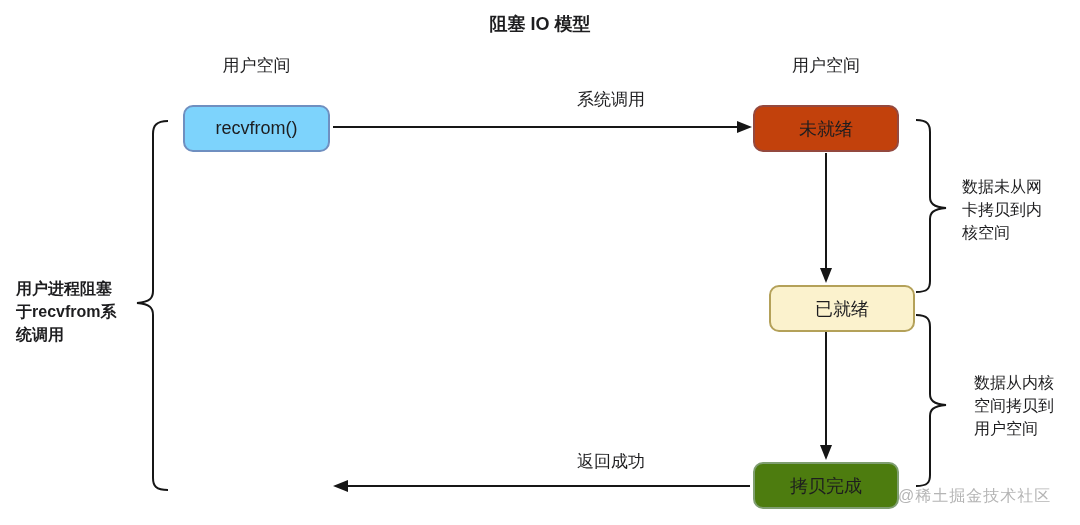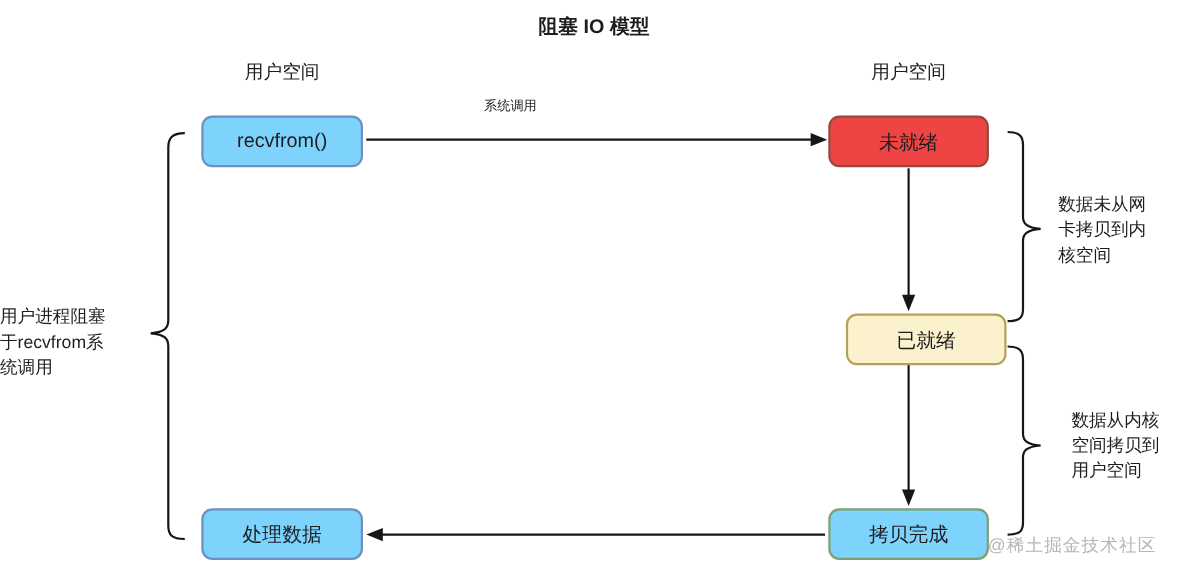--- a/index.html
+++ b/index.html
@@ -20,25 +20,25 @@
     top:54px;text-align:center;font-size:17px;
   }
   .node{
     height:43px;
     border:2px solid #888;border-radius:10px;
     display:flex;align-items:center;justify-content:center;
     font-size:18px;
     box-sizing:content-box;
   }
   .node-blue  {background:#7dd3fc;border-color:#6f8fc0;}
-  .node-red   {background:#ef4444;border-color:#94493f;}
+  .node-red   {background:#c2410c;border-color:#94493f;}
   .node-yellow{background:#fbf2cd;border-color:#b4a159;margin-left:16px;}
-  .node-green {background:#7dd3fc;border-color:#7f9e71;}
+  .node-green {background:#4d7c0f;border-color:#7f9e71;}
   .edge-label{
-    text-align:left;font-size:12px;
+    text-align:right;font-size:17px;
   }
   .annotation{
     font-size:16px;line-height:23px;white-space:pre-line;
   }
   .watermark{
     font-size:16px;color:#b5b5b5;letter-spacing:1px;
   }
   svg.overlay{
     position:absolute;left:0;top:0;width:1080px;height:525px;
     pointer-events:none;
@@ -86,27 +86,25 @@
   </div>
 
   <div class="abs node node-yellow" style="left:753px;top:285px;width:142px;">
     <span>已就绪</span>
   </div>
 
   <div class="abs node node-green" style="left:753px;top:462px;width:142px;">
     <span>拷贝完成</span>
   </div>
 
-  <div class="abs node node-blue" style="left:183px;top:462px;width:143px;">
-    <span>处理数据</span>
-  </div>
 
   <div class="abs edge-label" style="left:440px;top:88px;width:205px;">系统调用</div>
+  <div class="abs edge-label" style="left:440px;top:450px;width:205px;">返回成功</div>
 
-  <div class="abs annotation" style="left:0;top:277px;width:128px;">用户进程阻塞
+  <div class="abs annotation" style="left:16px;top:277px;width:128px;font-weight:bold;">用户进程阻塞
 于recvfrom系
 统调用</div>
   <div class="abs annotation" style="left:962px;top:175px;width:110px;">数据未从网
 卡拷贝到内
 核空间</div>
   <div class="abs annotation" style="left:962px;top:371px;width:110px;margin-left:12px;">数据从内核
 空间拷贝到
 用户空间</div>
 
   <div class="abs watermark" style="left:898px;top:486px;">@稀土掘金技术社区</div>

